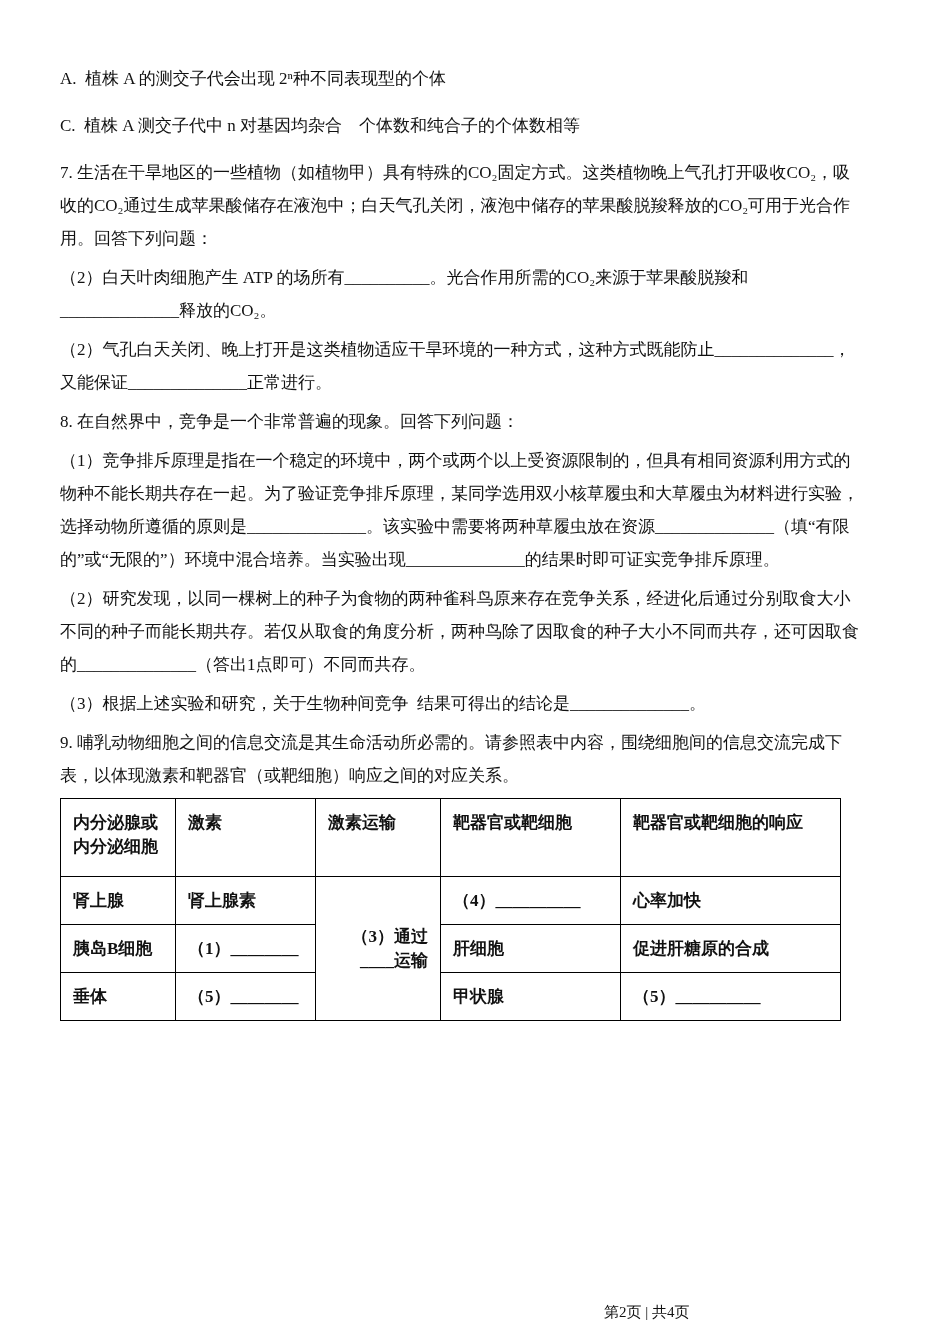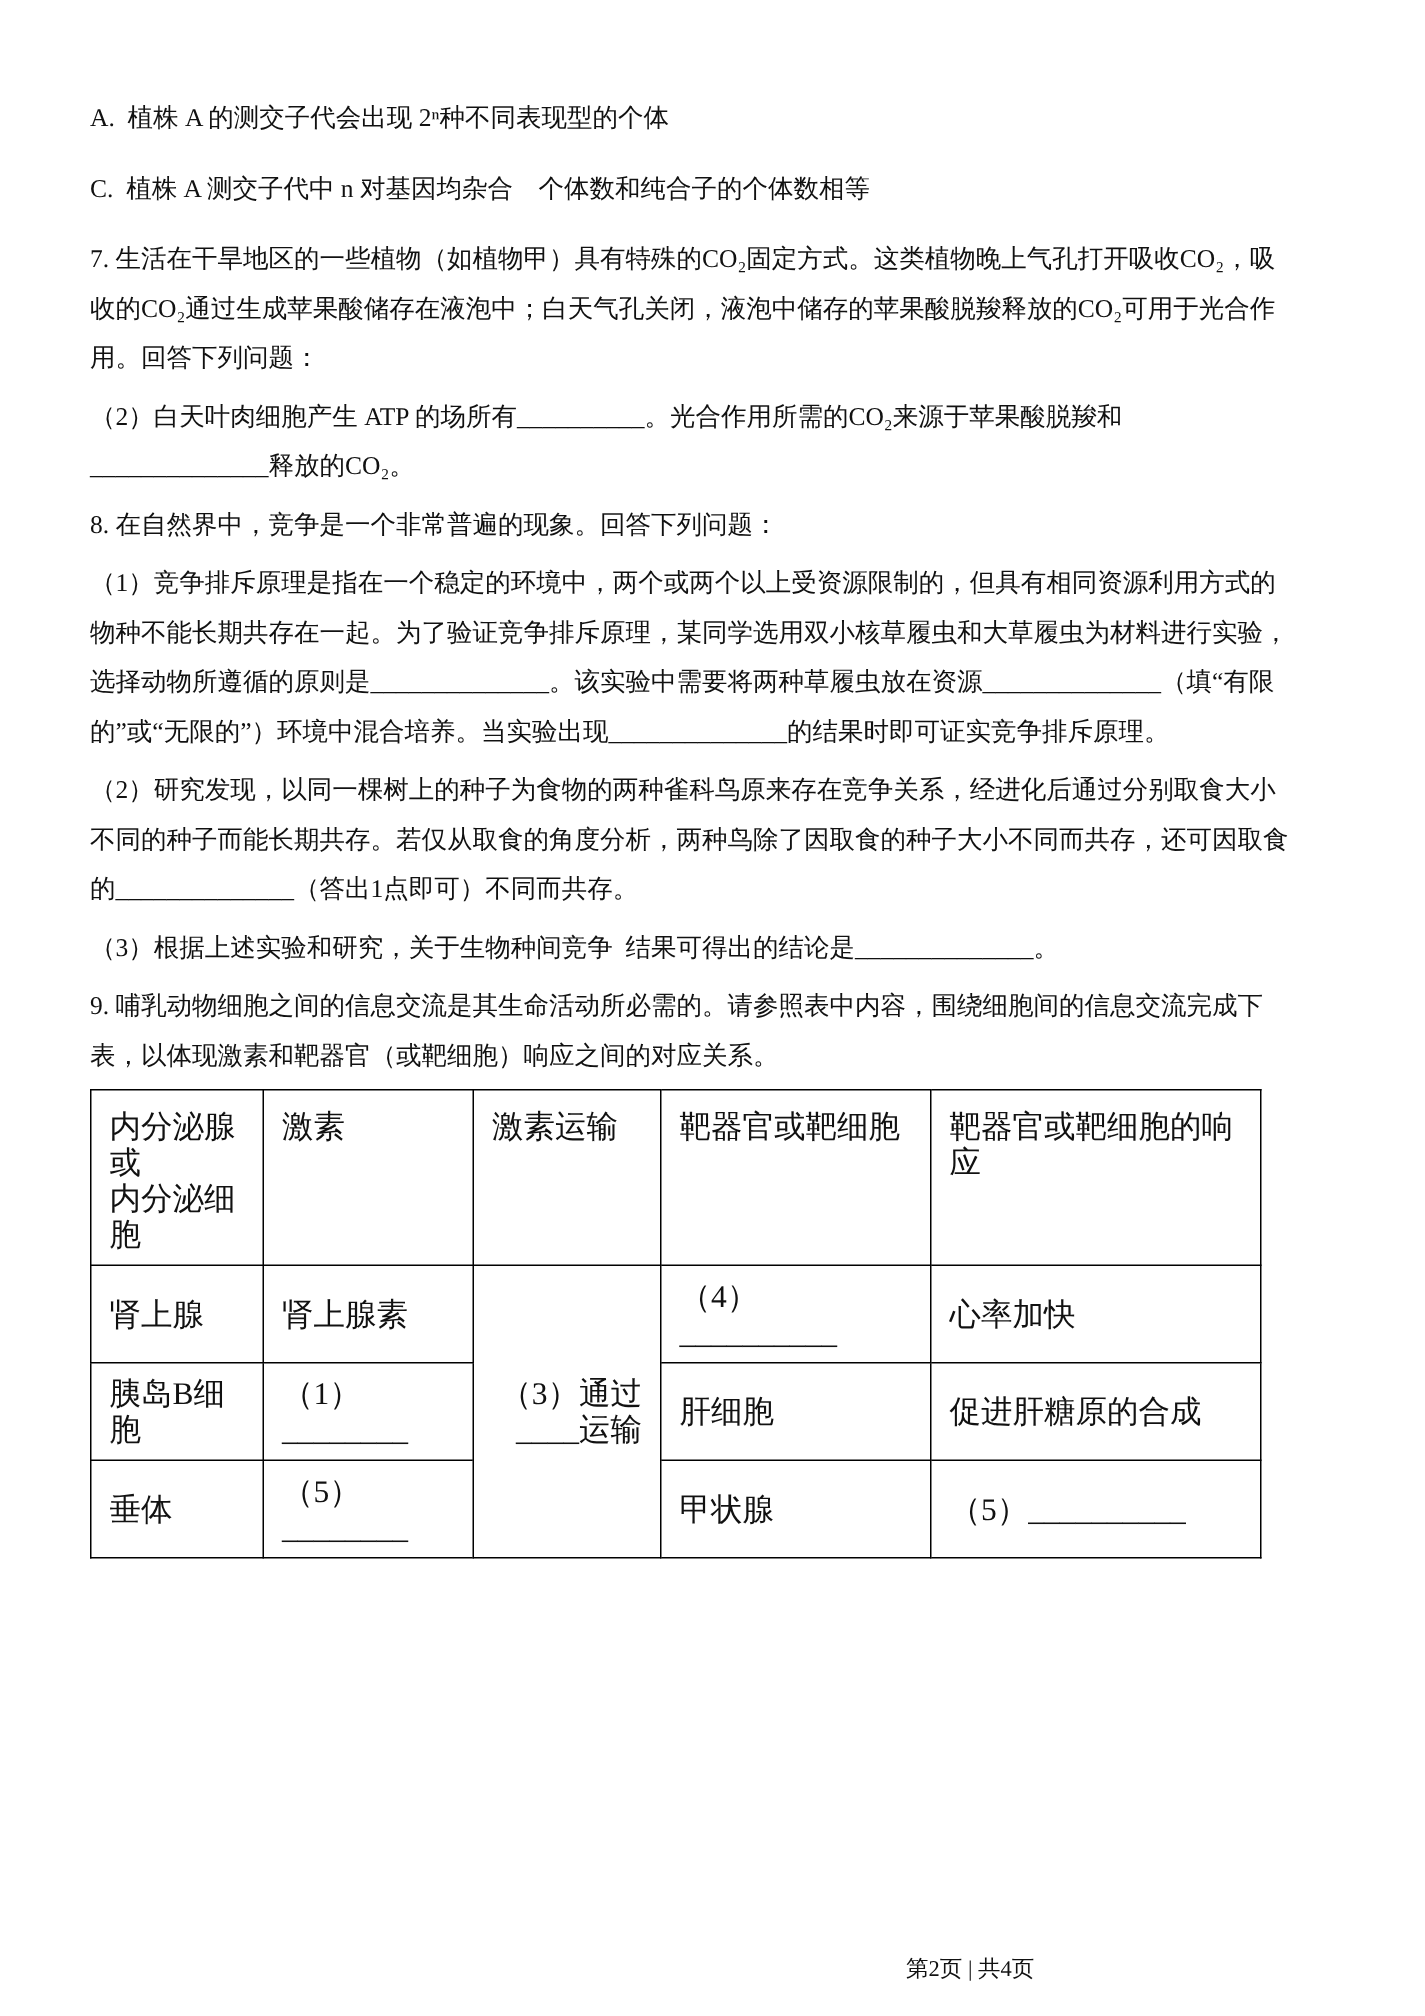--- a/index.html
+++ b/index.html
@@ -23,22 +23,22 @@
   .options p { margin-bottom: 14px; }
   .qblock { margin-top: 2px; }
   table {
     border-collapse: collapse;
     width: 780px;
     margin-top: 6px;
     table-layout: fixed;
   }
   th, td {
     border: 1px solid #000000;
-    font-weight: normal;
-    font-size: 21px;
+    font-weight: bold;
+    font-size: 17px;
     line-height: 24px;
     padding: 8px 12px;
     text-align: left;
     vertical-align: middle;
     white-space: pre-line;
     overflow: hidden;
   }
   thead th { vertical-align: top; padding-top: 12px; height: 78px; }
   tbody td { height: 48px; }
   td.center { text-align: right; }
@@ -56,20 +56,21 @@
 <div class="page">
 
   <div class="options">
     <p>A.  植株 A 的测交子代会出现 2ⁿ种不同表现型的个体</p>
     <p>C.  植株 A 测交子代中 n 对基因均杂合    个体数和纯合子的个体数相等</p>
   </div>
 
   <div class="qblock">
     <p>7. 生活在干旱地区的一些植物（如植物甲）具有特殊的CO₂固定方式。这类植物晚上气孔打开吸收CO₂，吸收的CO₂通过生成苹果酸储存在液泡中；白天气孔关闭，液泡中储存的苹果酸脱羧释放的CO₂可用于光合作用。回答下列问题：</p>
     <p>（2）白天叶肉细胞产生 ATP 的场所有__________。光合作用所需的CO₂来源于苹果酸脱羧和______________释放的CO₂。</p>
+    <p>（2）气孔白天关闭、晚上打开是这类植物适应干旱环境的一种方式，这种方式既能防止______________，又能保证______________正常进行。</p>
   </div>
 
   <div class="qblock">
     <p>8. 在自然界中，竞争是一个非常普遍的现象。回答下列问题：</p>
     <p>（1）竞争排斥原理是指在一个稳定的环境中，两个或两个以上受资源限制的，但具有相同资源利用方式的物种不能长期共存在一起。为了验证竞争排斥原理，某同学选用双小核草履虫和大草履虫为材料进行实验，选择动物所遵循的原则是______________。该实验中需要将两种草履虫放在资源______________（填“有限的”或“无限的”）环境中混合培养。当实验出现______________的结果时即可证实竞争排斥原理。</p>
     <p>（2）研究发现，以同一棵树上的种子为食物的两种雀科鸟原来存在竞争关系，经进化后通过分别取食大小不同的种子而能长期共存。若仅从取食的角度分析，两种鸟除了因取食的种子大小不同而共存，还可因取食的______________（答出1点即可）不同而共存。</p>
     <p>（3）根据上述实验和研究，关于生物种间竞争  结果可得出的结论是______________。</p>
   </div>
 
   <div class="qblock">

